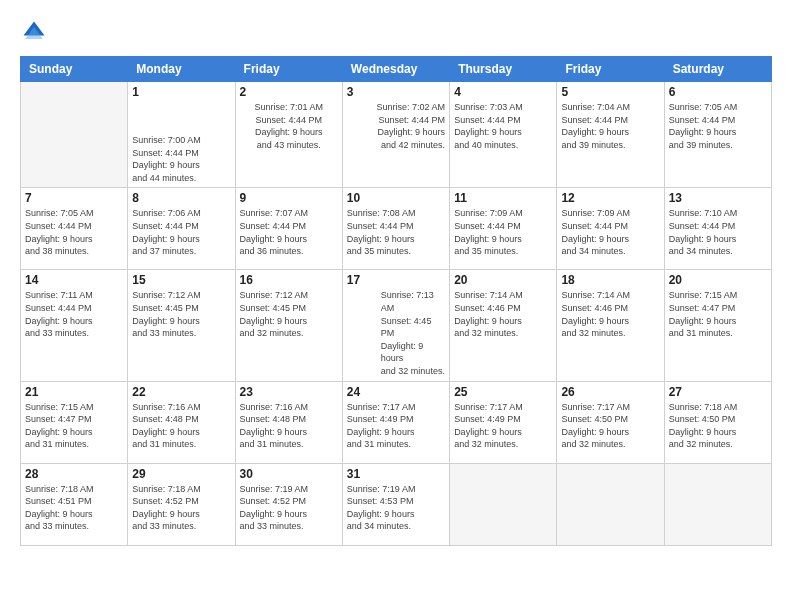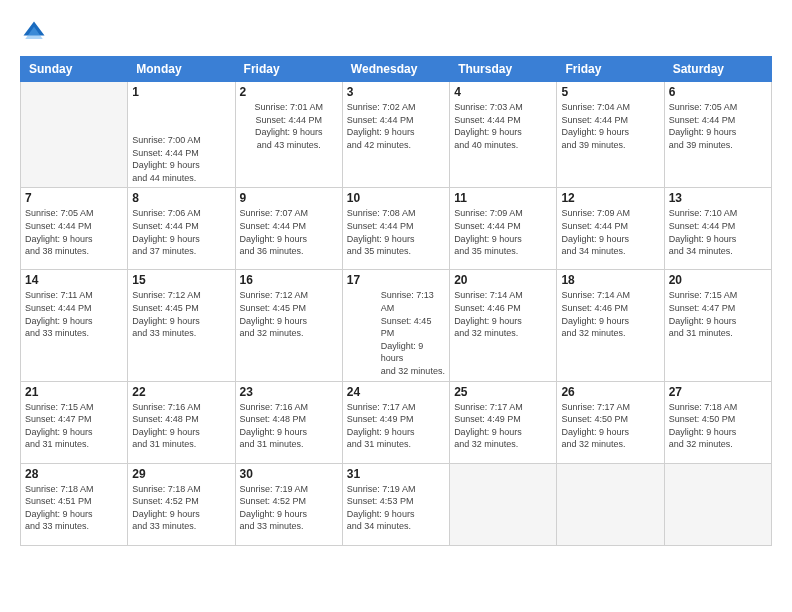--- a/index.html
+++ b/index.html
@@ -146,21 +146,21 @@
           </td>
           <td>
             <span class="day-num">2</span>
             <div class="day-info" style="white-space: pre-line; text-align: center;">Sunrise: 7:01 AM
 Sunset: 4:44 PM
 Daylight: 9 hours
 and 43 minutes.</div>
           </td>
           <td>
             <span class="day-num">3</span>
-            <div class="day-info" style="white-space: pre-line;">Sunrise: 7:02 AM
+            <div class="day-info" style="white-space: pre-line; text-align: right;">Sunrise: 7:02 AM
 Sunset: 4:44 PM
 Daylight: 9 hours
 and 42 minutes.</div>
           </td>
           <td>
             <span class="day-num">4</span>
             <div class="day-info" style="white-space: pre-line;">Sunrise: 7:03 AM
 Sunset: 4:44 PM
 Daylight: 9 hours
 and 40 minutes.</div>

